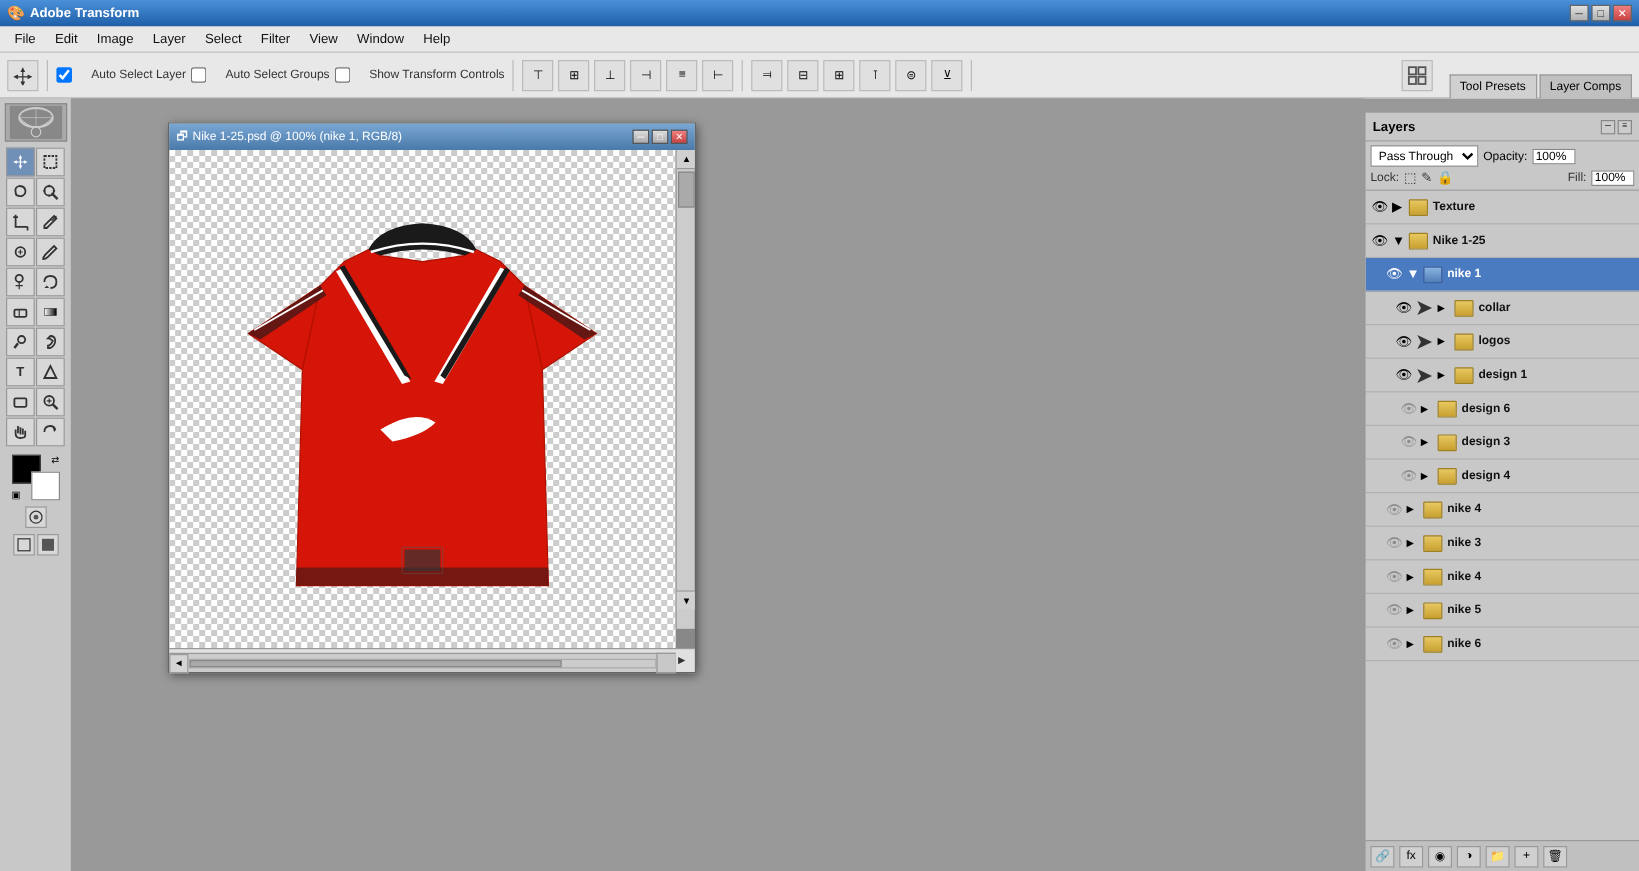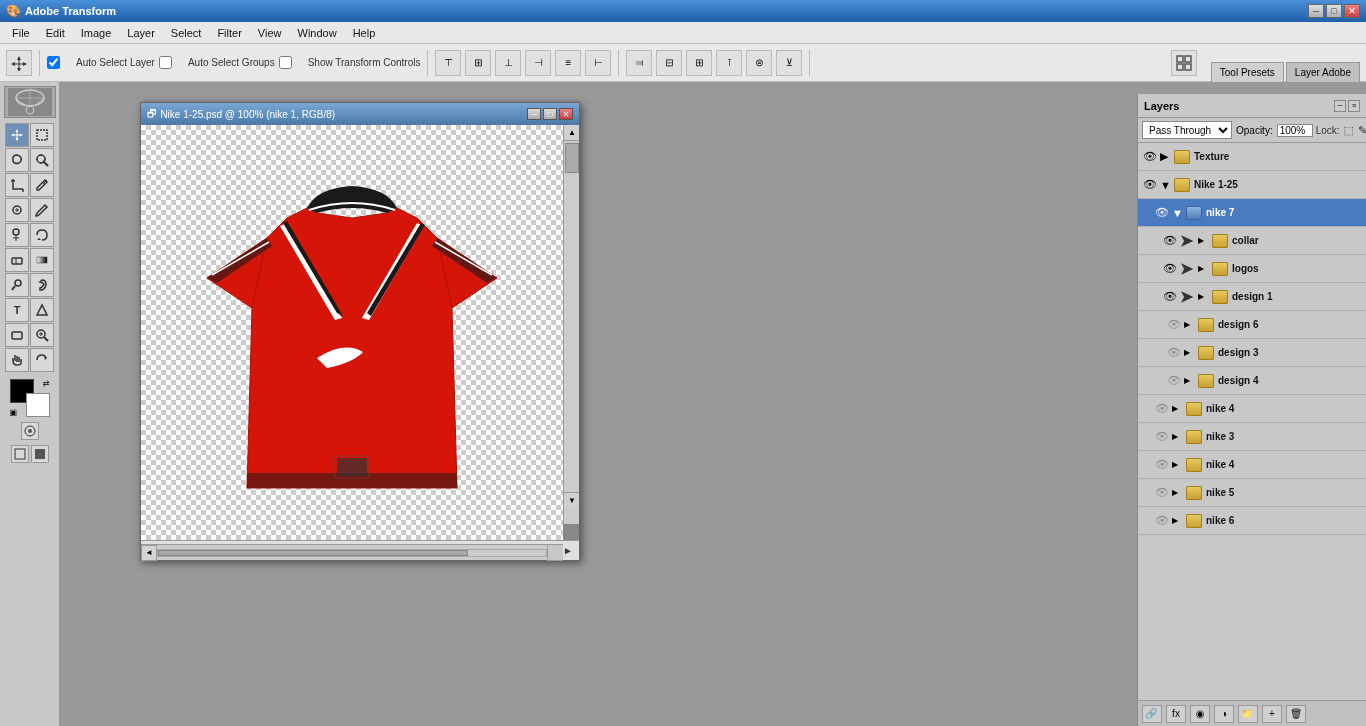--- a/index.html
+++ b/index.html
@@ -178,21 +178,21 @@
     }
     .layers-title { font-size: 11px; font-weight: bold; }
     .layers-header-btns { display: flex; gap: 2px; }
     .lh-btn { width: 12px; height: 12px; background: #ccc; border: 1px solid #888; display: flex; align-items: center; justify-content: center; font-size: 7px; cursor: pointer; }
 
     .layers-controls {
       background: #c8c8c8;
       padding: 3px 4px;
       border-bottom: 1px solid #999;
       display: flex;
-      flex-direction: row;
+      flex-direction: column;
       gap: 3px;
     }
     .blend-row { display: flex; align-items: center; gap: 4px; font-size: 10px; }
     .blend-select { font-size: 10px; width: 90px; background: white; border: 1px solid #888; padding: 0 2px; height: 18px; }
     .lock-row { display: flex; align-items: center; gap: 4px; font-size: 10px; color: #333; }
 
     .layers-list {
       flex: 1;
       overflow-y: auto;
       background: #c8c8c8;
@@ -298,21 +298,21 @@
       <svg width="16" height="16">
           <rect x="1" y="1" width="6" height="6" fill="none" stroke="#555" stroke-width="1.5"></rect>
           <rect x="9" y="1" width="6" height="6" fill="none" stroke="#555" stroke-width="1.5"></rect>
           <rect x="1" y="9" width="6" height="6" fill="none" stroke="#555" stroke-width="1.5"></rect>
           <rect x="9" y="9" width="6" height="6" fill="none" stroke="#555" stroke-width="1.5"></rect>
         </svg>
     </div>
   </div>
   <div class="tab-area" style="margin-left:10px; height:38px; align-items:flex-end; background: transparent; border: none; gap: 2px;">
     <div class="tab-btn" style="background:#d0d0d0; border:1px solid #999; border-bottom:none; padding:5px 8px; font-size:10px; cursor:pointer;">Tool Presets</div>
-    <div class="tab-btn" style="background:#c0c0c0; border:1px solid #999; border-bottom:none; padding:2px 8px; font-size:10px; cursor:pointer;">Layer Adobe</div>
+    <div class="tab-btn" style="background:#c0c0c0; border:1px solid #999; border-bottom:none; padding:2px 8px; font-size:10px; cursor:pointer;">Layer Comps</div>
   </div>
 </div>
 
 <div class="main-layout">
 
   <div class="toolbox">
 
     <div class="tool-logo">
       <svg width="44" height="28" viewBox="0 0 44 28">
         <rect width="44" height="28" fill="#888"></rect>
@@ -619,21 +619,21 @@
         <span class="layer-vis">👁</span>
         <span style="width:12px;">▼</span>
         <span class="layer-folder"></span>
         <span class="layer-name">Nike 1-25</span>
       </div>
 
       <div class="layer-item active" style="padding-left:16px;">
         <span class="layer-vis" style="color:white;">👁</span>
         <span style="width:12px;">▼</span>
         <span class="layer-folder blue"></span>
-        <span class="layer-name">nike 7</span>
+        <span class="layer-name">nike 1</span>
       </div>
 
       <div class="layer-item" style="padding-left:24px;">
         <span class="layer-vis">👁</span>
         <span style="font-size:16px;font-weight:bold;color:#333;width:16px;display:inline-block;">➤</span>
         <span style="width:12px;font-size:8px;">▶</span>
         <span class="layer-folder"></span>
         <span class="layer-name">collar</span>
       </div>
 

